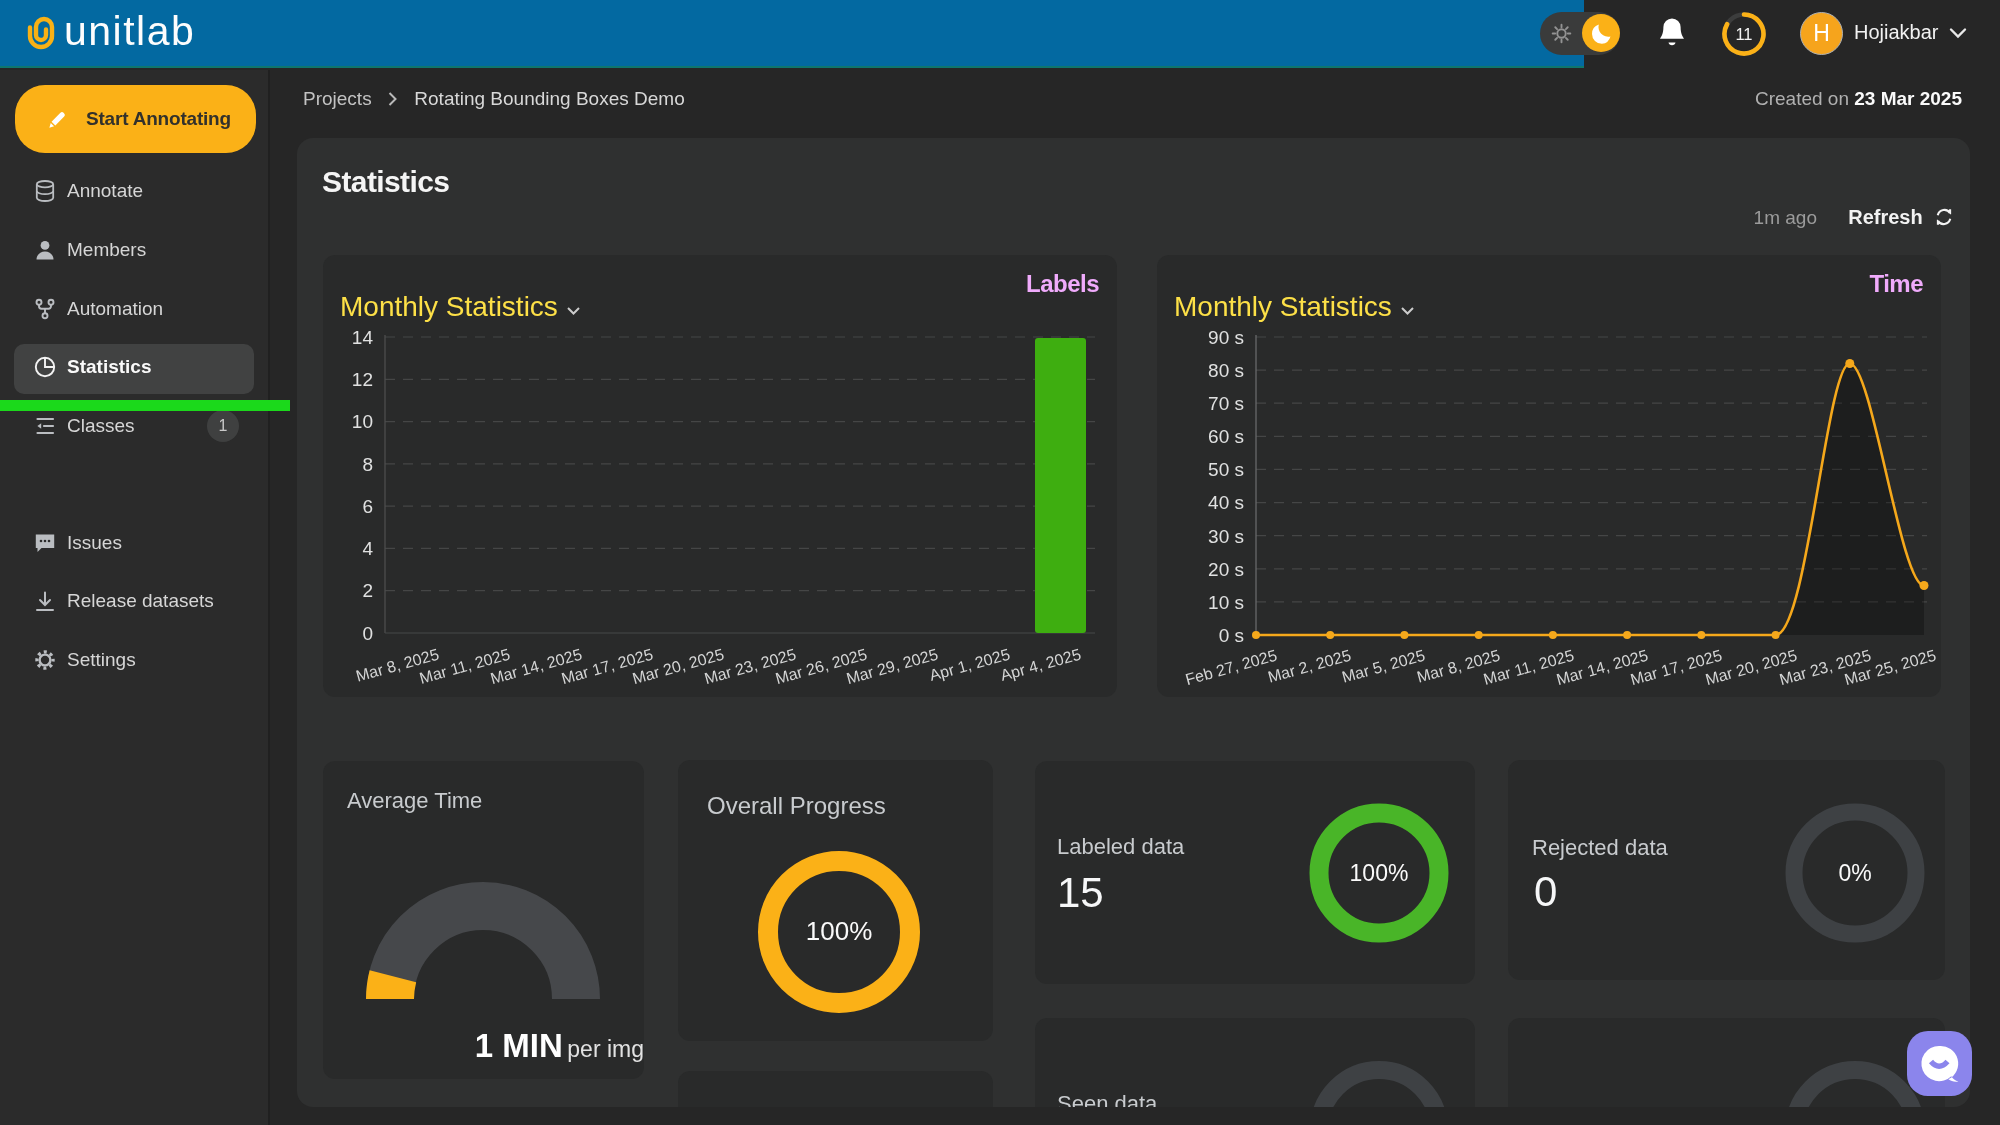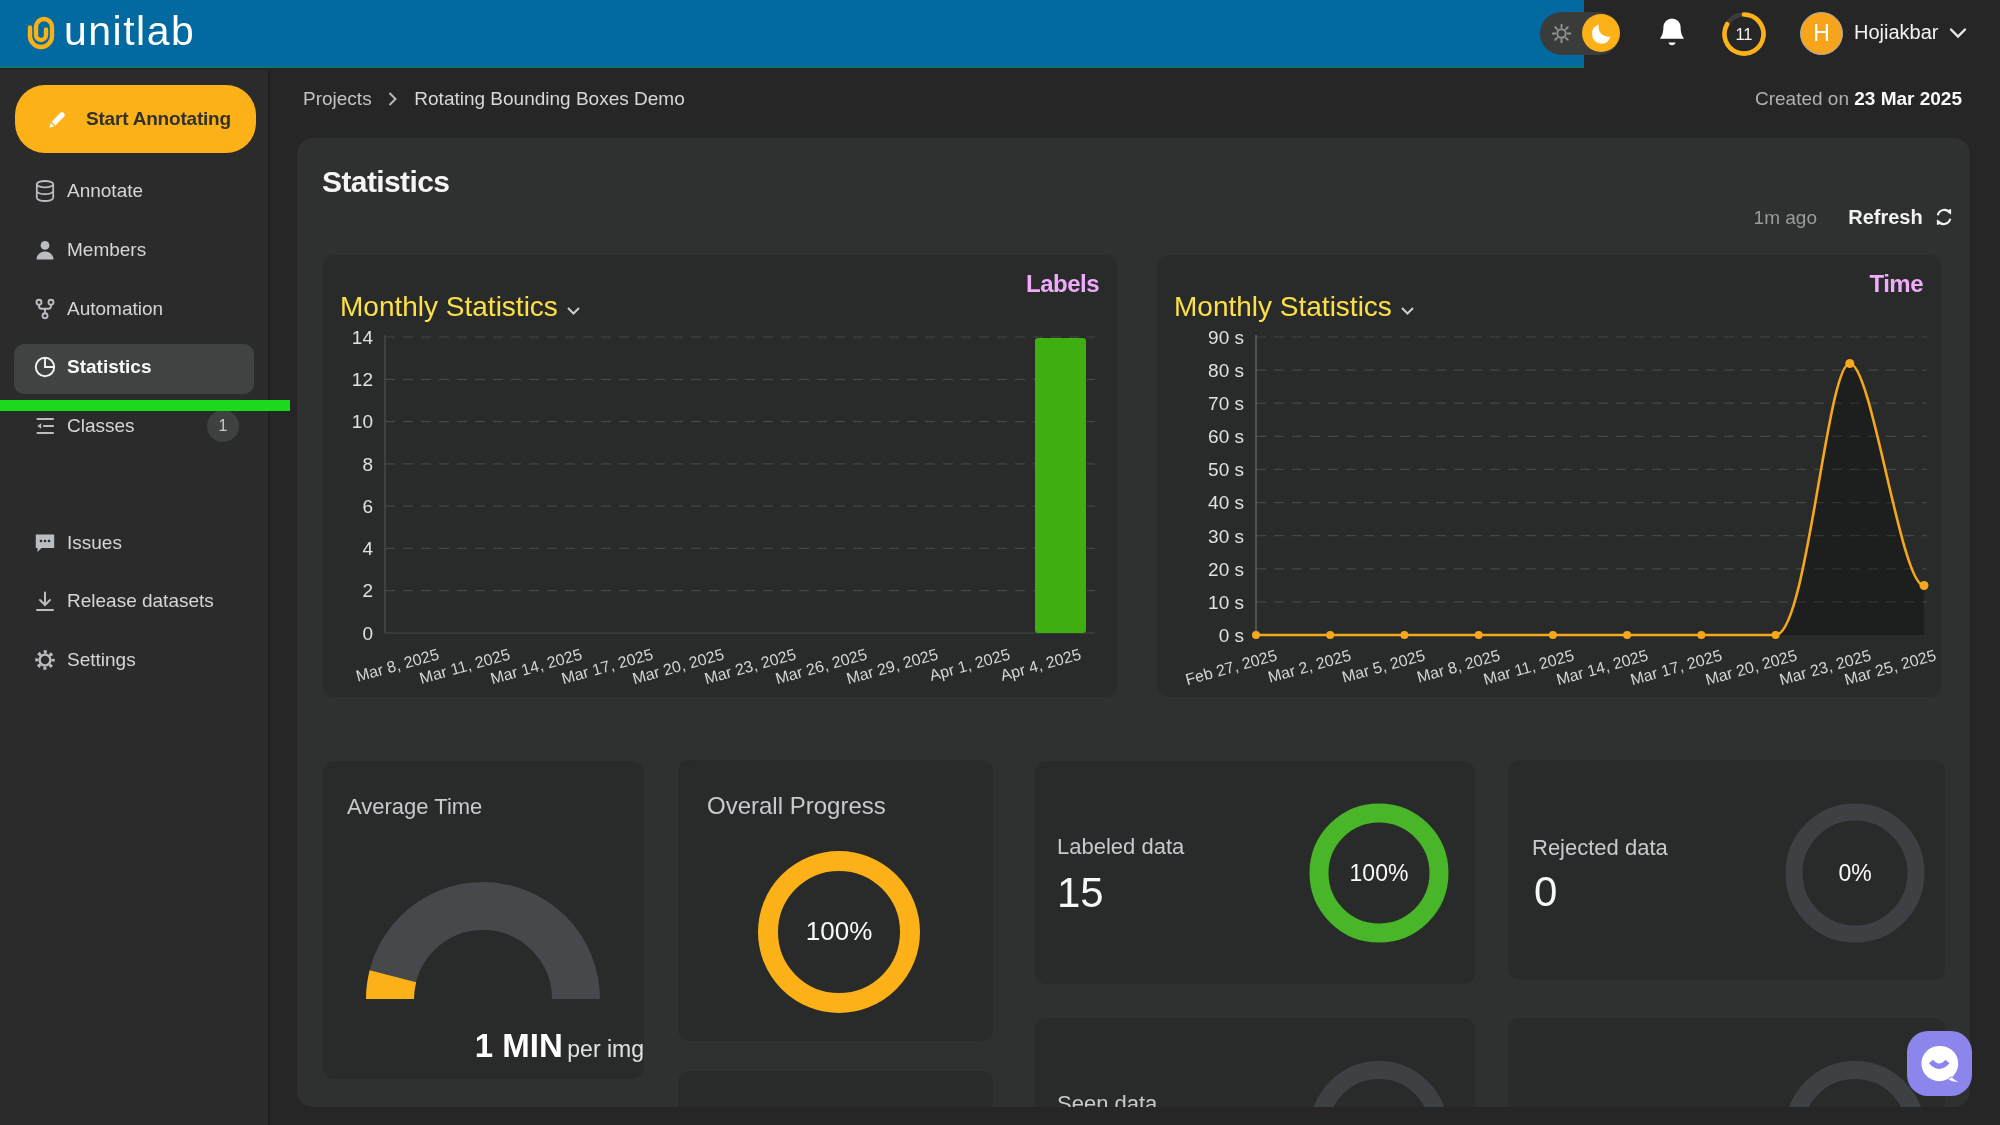--- a/index.html
+++ b/index.html
@@ -253,21 +253,21 @@
         <text transform="rotate(-15.5 492 405)" x="492" y="405">Mar 14, 2025</text>
         <text transform="rotate(-15.5 566 405)" x="566" y="405">Mar 17, 2025</text>
         <text transform="rotate(-15.5 641 405)" x="641" y="405">Mar 20, 2025</text>
         <text transform="rotate(-15.5 715 405)" x="715" y="405">Mar 23, 2025</text>
         <text transform="rotate(-15.5 780 405)" x="780" y="405">Mar 25, 2025</text>
       </g>
     </svg>
   </div>
 
   <div class="kpi" style="left:26px;top:623px;width:321px;height:318px;">
-    <div class="kpiTitle" style="left:24px;top:27px;margin-top:6px;">Average Time</div>
+    <div class="kpiTitle" style="left:24px;top:27px;">Average Time</div>
     <svg class="abs" style="left:36px;top:114px" width="248" height="152" viewBox="0 0 248 152">
       <path d="M31 124 A93 93 0 0 1 217 124" fill="none" stroke="#46484b" stroke-width="48"></path>
       <path d="M31 124 A93 93 0 0 1 33.9 101.2" fill="none" stroke="#fbb117" stroke-width="48"></path>
     </svg>
     <div class="abs" style="left:0;top:266px;width:321px;text-align:right;color:#fff;">
       <span style="font-size:33px;font-weight:700;">1 MIN</span> <span style="font-size:23px;color:#e2e2e2;">per img</span>
     </div>
   </div>
 
   <div class="kpi" style="left:381px;top:622px;width:315px;height:281px;">

